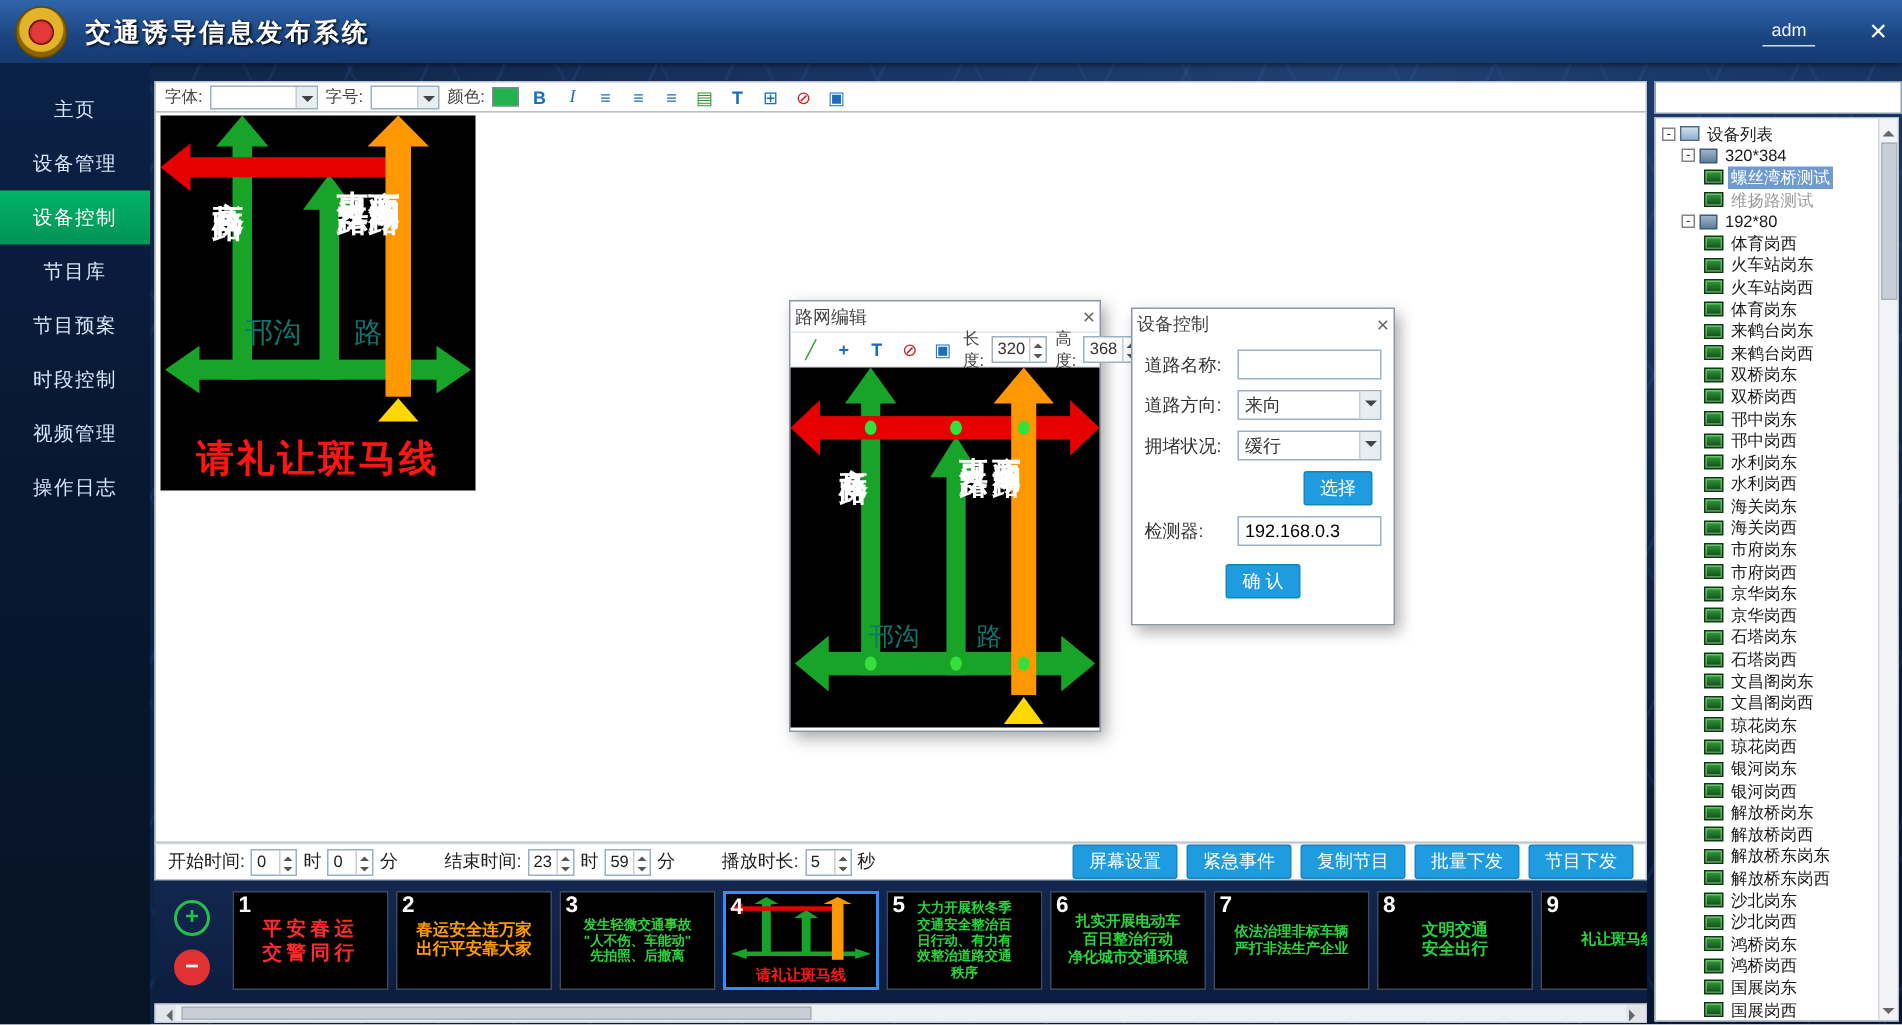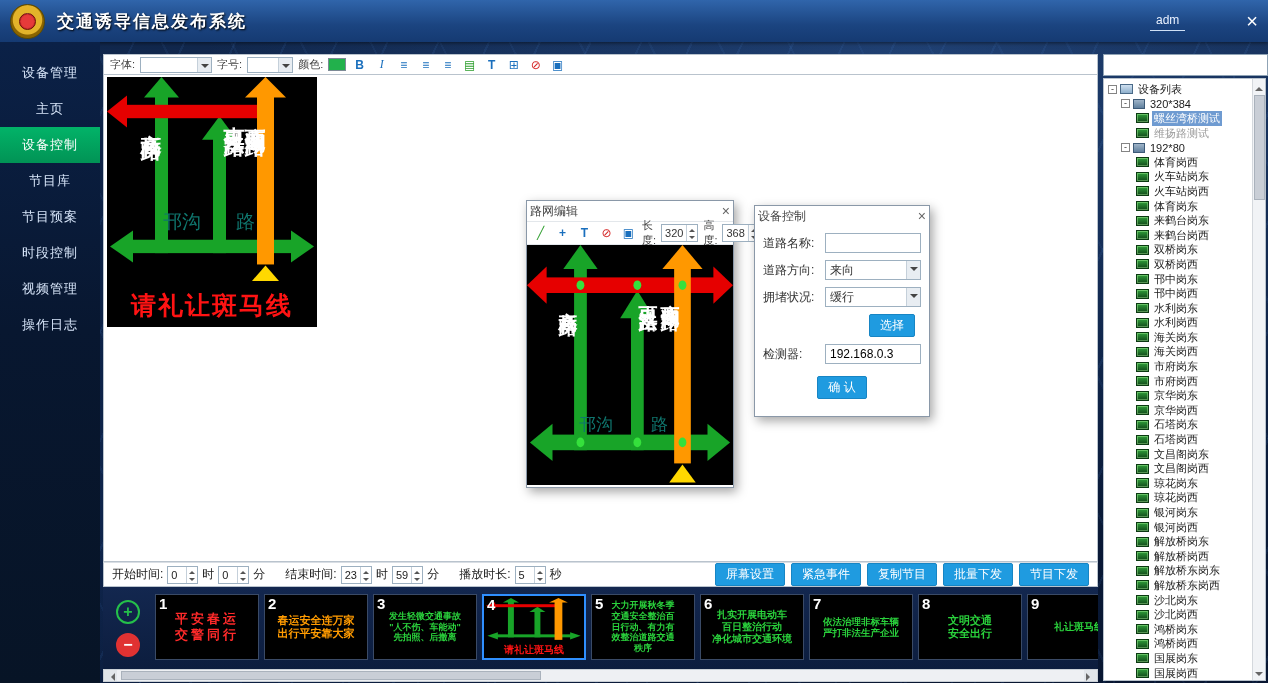--- a/index.html
+++ b/index.html
@@ -12,21 +12,21 @@
  repeating-linear-gradient(115deg, rgba(80,140,220,.10) 0 2px, transparent 2px 46px),
  repeating-linear-gradient(63deg, rgba(80,140,220,.08) 0 2px, transparent 2px 62px),
  linear-gradient(180deg,#12294f,#0a1c3c 55%,#081631)}
 
 #header{position:absolute;left:0;top:0;width:1268px;height:42px;display:flex;align-items:center;padding:0 10px;
  background:linear-gradient(180deg,#3065ab,#1b4480 60%,#153a72);box-shadow:0 1px 4px rgba(0,0,0,.55)}
 .logo{width:35px;height:35px;border-radius:50%;flex:0 0 35px;border:1px solid #5d4a00;position:relative;
  background:radial-gradient(circle at 50% 45%,#ffe79a 0 26%,#e3b42a 28% 58%,#8a6400 62% 100%);display:flex;align-items:center;justify-content:center}
 .logo::after{content:"";width:15px;height:15px;border-radius:50%;background:radial-gradient(circle,#e63a3a 0 55%,#8f0d0d 100%);border:1px solid #6b0a0a}
 .title{color:#fff;font-size:17px;font-weight:bold;margin-left:12px;letter-spacing:2px;text-shadow:1px 1px 2px #000}
-.hright{margin-left:auto;display:flex;align-items:flex-start;gap:61px;padding-top:2px}
+.hright{margin-left:auto;display:flex;align-items:flex-start;gap:36px;padding-top:2px}
 .user{color:#eaf2ff;font-size:12px;border-bottom:1px solid #cfe0f5;padding:0 6px 3px}
 .close-x{color:#fff;font-size:20px;line-height:20px;cursor:pointer;margin-top:-2px}
 
 #sidebar{position:absolute;left:0;top:42px;width:100px;height:641px;padding-top:13px;
  background:linear-gradient(180deg,#0b2147,#081730 45%,#071426)}
 .side-item{height:36px;line-height:36px;text-align:center;color:#d8e6fa;font-size:13px;cursor:pointer;letter-spacing:1px}
 .side-item.active{background:linear-gradient(180deg,#02b368,#019355);color:#fff}
 
 #main{position:absolute;left:103px;top:54px;width:995px;height:628px;display:flex;flex-direction:column}
 #toolbar{height:21px;background:#fff;border:1px solid #b9c3cd;display:flex;align-items:center;gap:5px;padding:0 6px;font-size:12px;color:#333}
@@ -65,21 +65,21 @@
 .btn-row-c{display:flex;justify-content:center;margin:12px 0 0}
 
 .spin{display:inline-flex;align-items:stretch;border:1px solid #9db0c0;background:#fff;height:18px;cursor:pointer}
 .spin .val{min-width:18px;padding:0 3px;font-size:11px;display:flex;align-items:center}
 .spin .btns{display:flex;flex-direction:column;border-left:1px solid #c5d0da;width:11px}
 .spin .btns i{flex:1;position:relative}
 .spin .btns i.up::after{content:"";position:absolute;left:2px;top:1px;border:3px solid transparent;border-bottom-color:#555}
 .spin .btns i.dn::after{content:"";position:absolute;left:2px;top:3px;border:3px solid transparent;border-top-color:#555}
 
 #sched{height:25px;background:#fff;border:1px solid #b9c3cd;border-top:1px solid #d9dee4;display:flex;align-items:center;gap:4px;padding:0 8px;font-size:12px}
-.gap{margin-left:16px}
+.gap{margin-left:27px}
 #sched .actions{margin-left:auto;display:flex;gap:6px}
 
 #strip{height:82px;display:flex;background:linear-gradient(180deg,#13274f,#0c1d3e)}
 .pmcol{width:50px;display:flex;flex-direction:column;align-items:center;justify-content:center;gap:9px;flex:0 0 50px}
 .cbtn{width:24px;height:24px;border-radius:50%;display:flex;align-items:center;justify-content:center;font-size:16px;font-weight:bold;cursor:pointer;line-height:1}
 .cbtn.add{border:2px solid #25c04a;color:#25c04a}
 .cbtn.rem{background:#e03232;border:2px solid #e03232;color:#fff}
 .tiles{flex:1;display:flex;gap:5px;padding:7px 2px;overflow:hidden}
 .tile{position:relative;width:104px;flex:0 0 104px;height:66px;background:#000;border:1px solid #3a4a66;display:flex;align-items:center;justify-content:center;cursor:pointer}
 .tile.selected{border:2px solid #2f8fff}
@@ -125,22 +125,22 @@
   <div id="header">
     <div class="logo"></div>
     <div class="title">交通诱导信息发布系统</div>
     <div class="hright">
       <span class="user">adm</span>
       <span class="close-x">×</span>
     </div>
   </div>
 
   <div id="sidebar">
+    <div class="side-item">主页</div>
     <div class="side-item">设备管理</div>
-    <div class="side-item">主页</div>
     <div class="side-item active">设备控制</div>
     <div class="side-item">节目库</div>
     <div class="side-item">节目预案</div>
     <div class="side-item">时段控制</div>
     <div class="side-item">视频管理</div>
     <div class="side-item">操作日志</div>
   </div>
 
   <div id="main">
 

